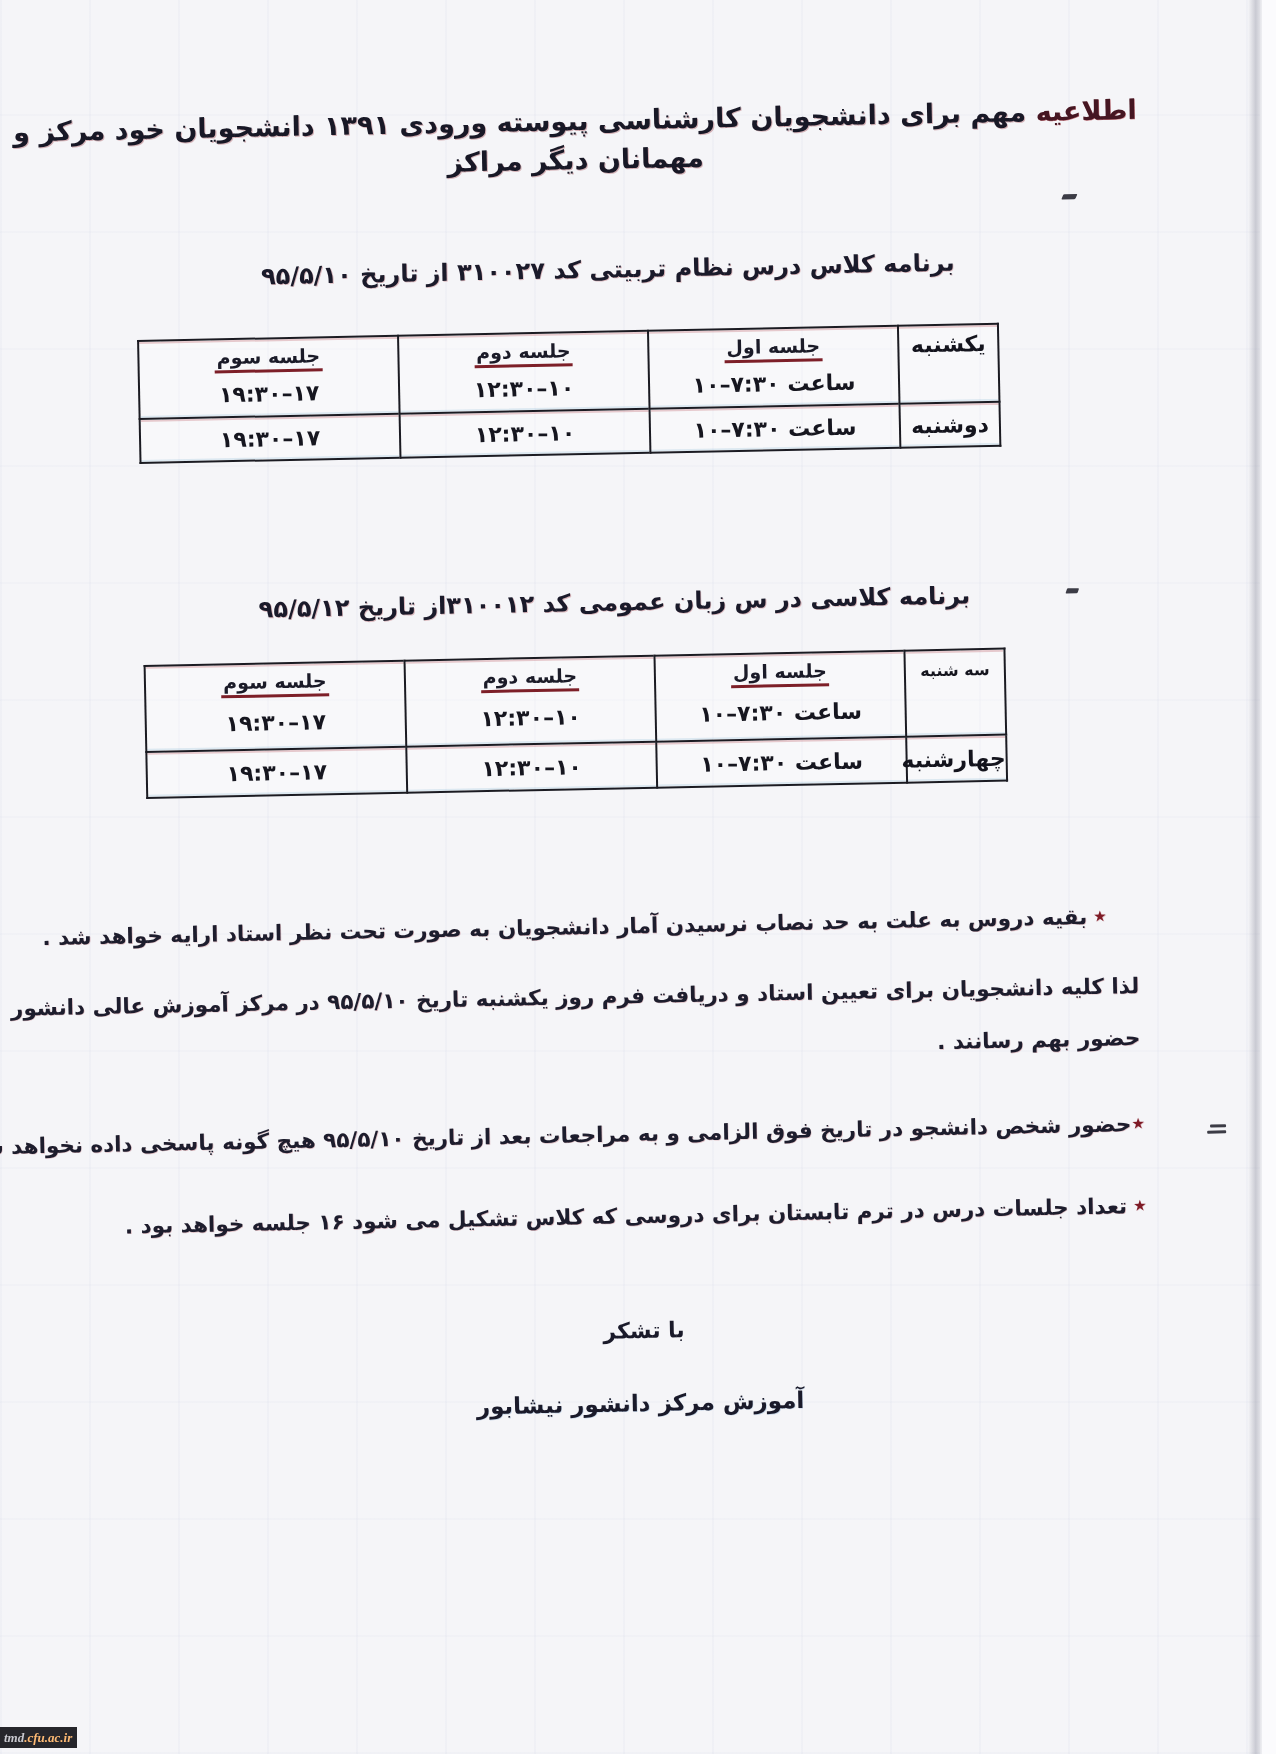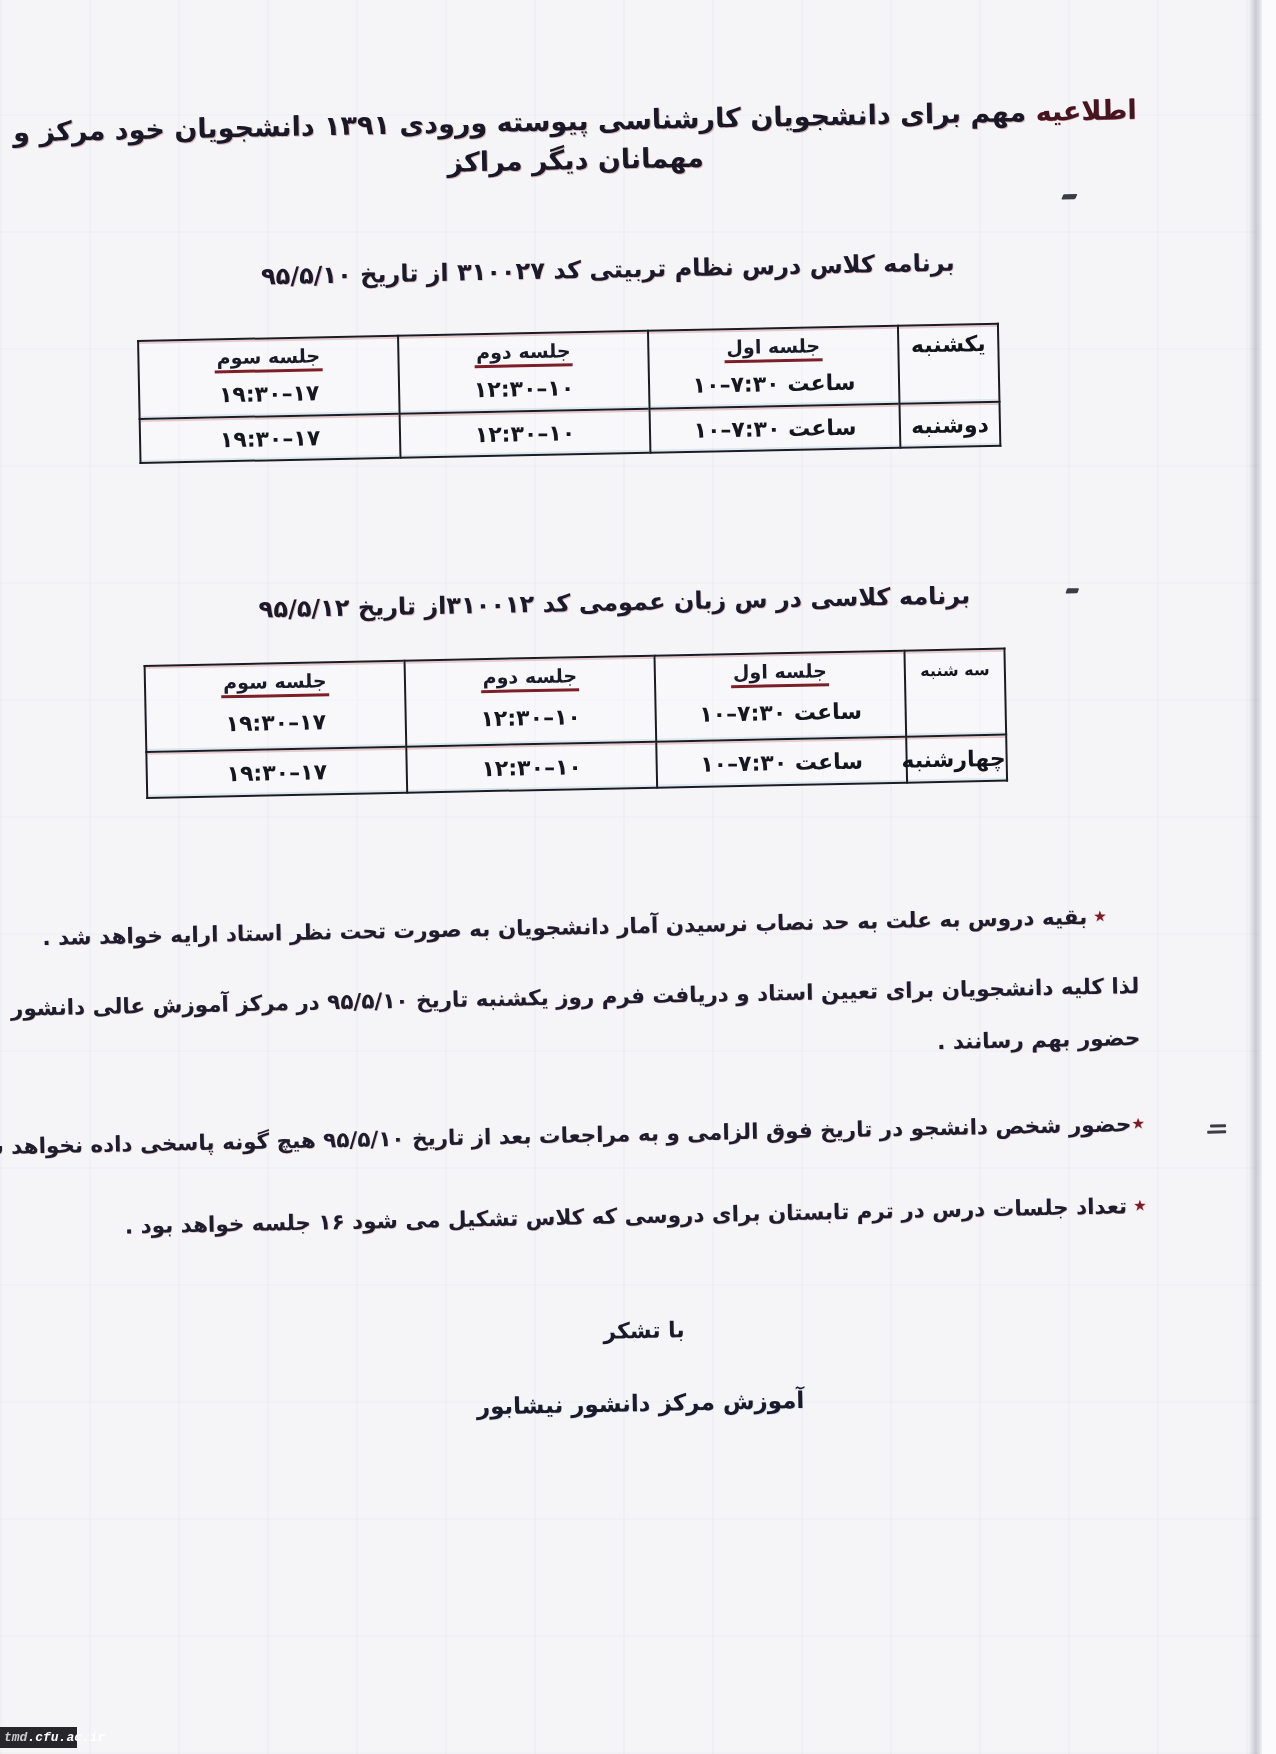--- a/index.html
+++ b/index.html
@@ -84,24 +84,24 @@
   }
   .mark{position:absolute;background:#3c3c46;border-radius:1px;}
   .mark1{left:1076px;top:203px;width:14px;height:5px;transform:skewX(-25deg);}
   .mark2{left:1072px;top:597px;width:12px;height:5px;transform:skewX(-20deg);}
   .mark3a{left:1205px;top:1136px;width:16px;height:3px;}
   .mark3b{left:1202px;top:1142px;width:19px;height:3px;}
   .watermark{
     position:absolute;left:0;top:1727px;width:77px;height:21px;background:#26262b;
     display:flex;align-items:center;padding:0 4px;box-sizing:border-box;
     direction:ltr;font-style:italic;font-weight:bold;font-size:13px;line-height:1;
-    font-family:Liberation Mono, monospace;
+    font-family:Liberation Serif, serif;
   }
   .wm-prefix{color:#c9c9cf;}
-  .wm-suffix{color:#ffffff;}
+  .wm-suffix{color:#fdba74;}
 </style>
 </head>
 <body>
 
 <div class="page">
   <div class="texture"></div>
   <div class="edge-light"></div>
   <div class="edge-shadow"></div>
 
   <div class="scan">

